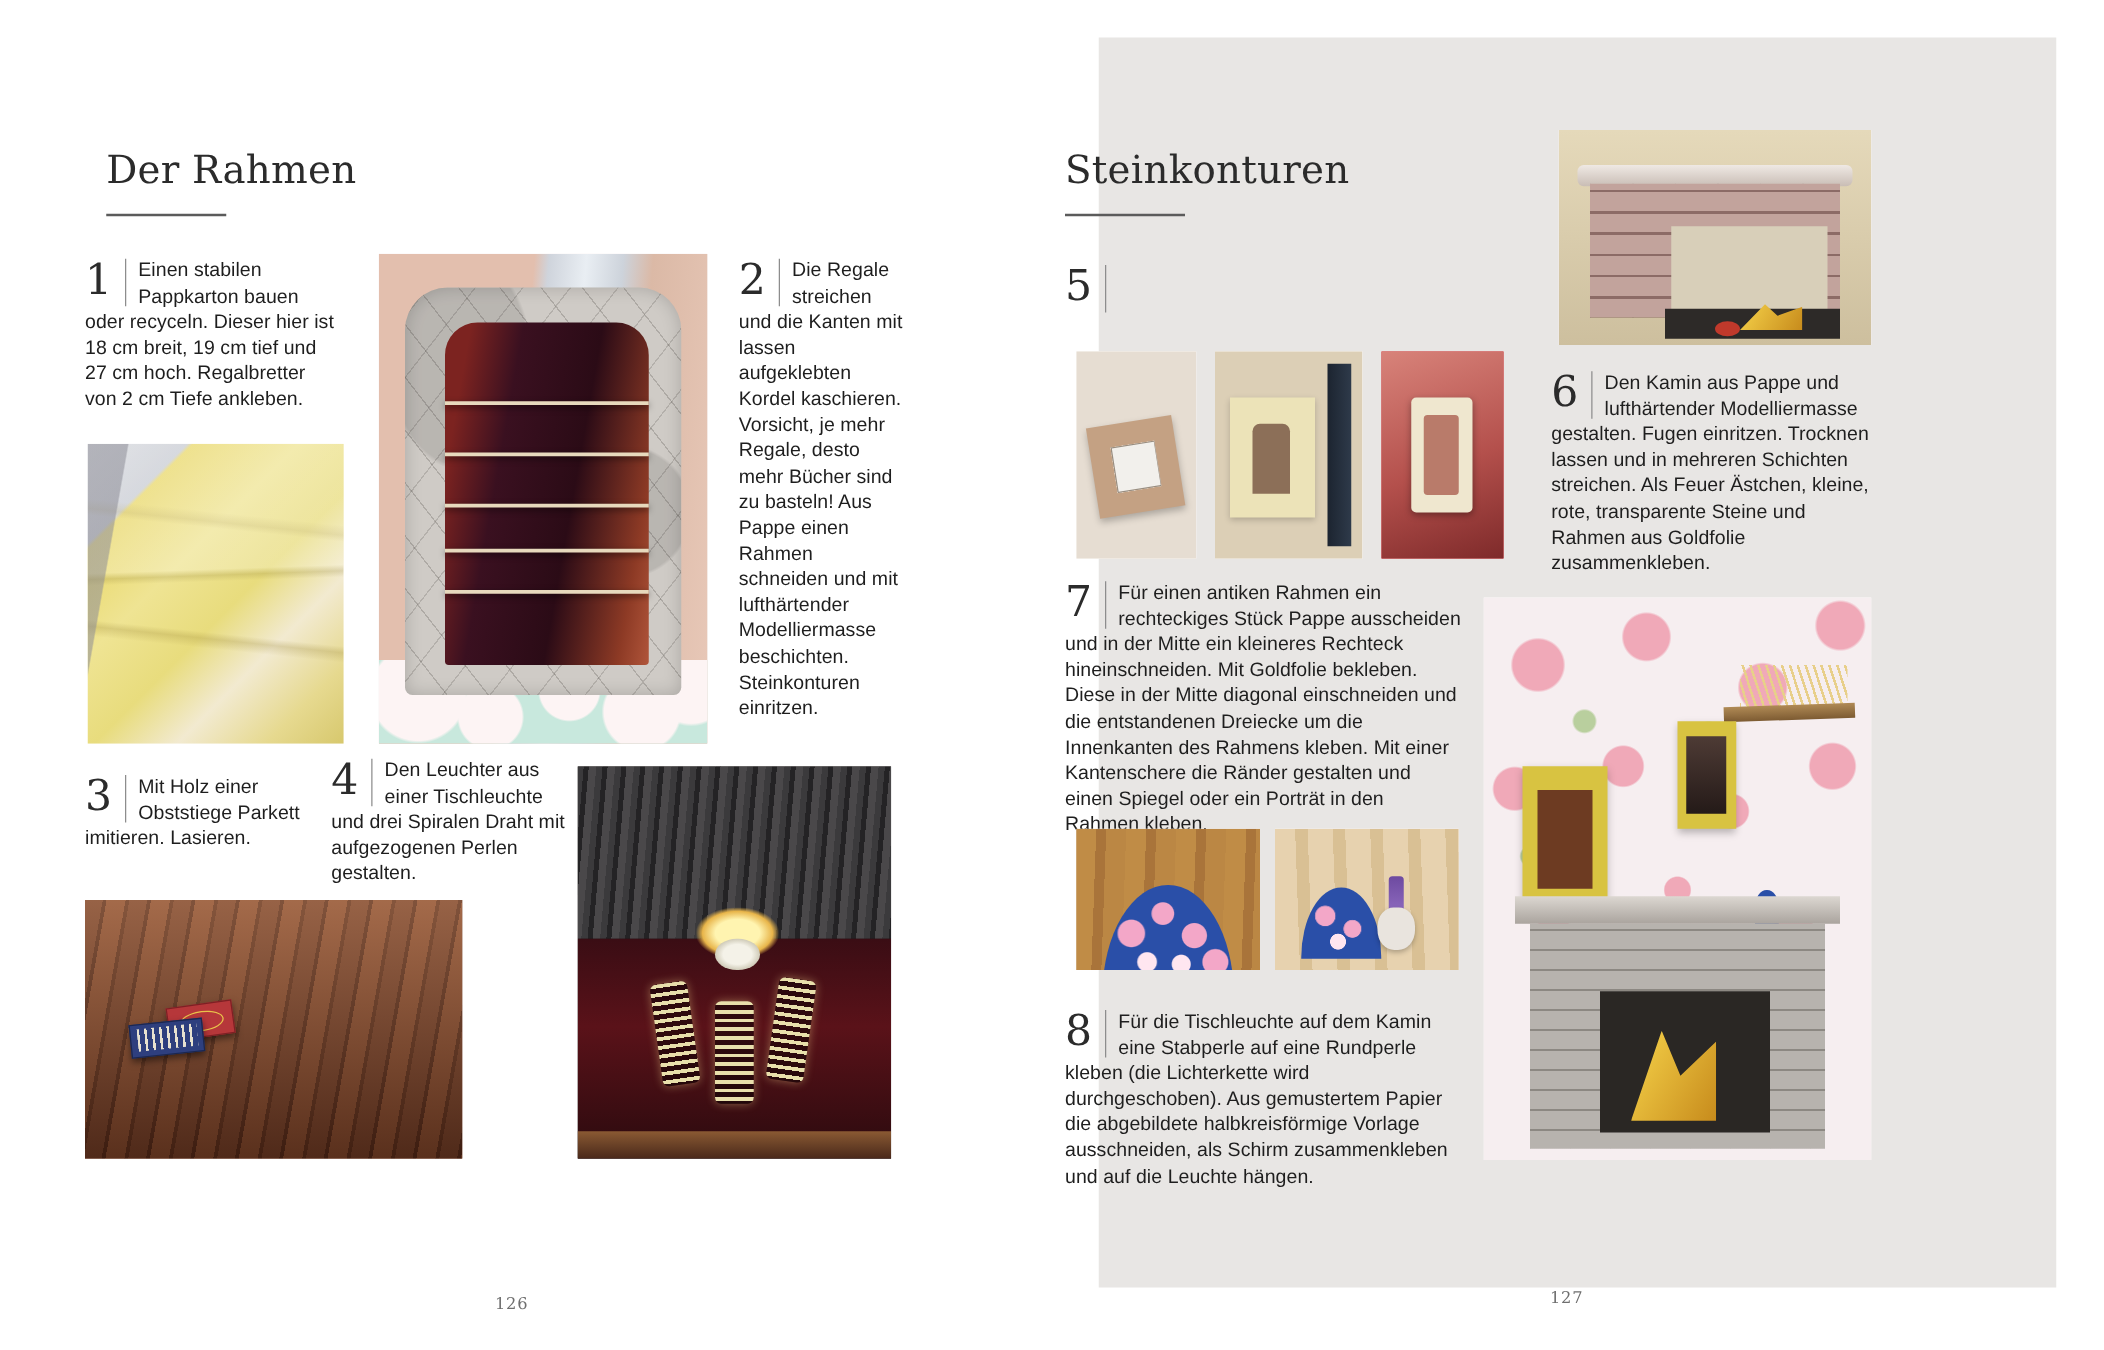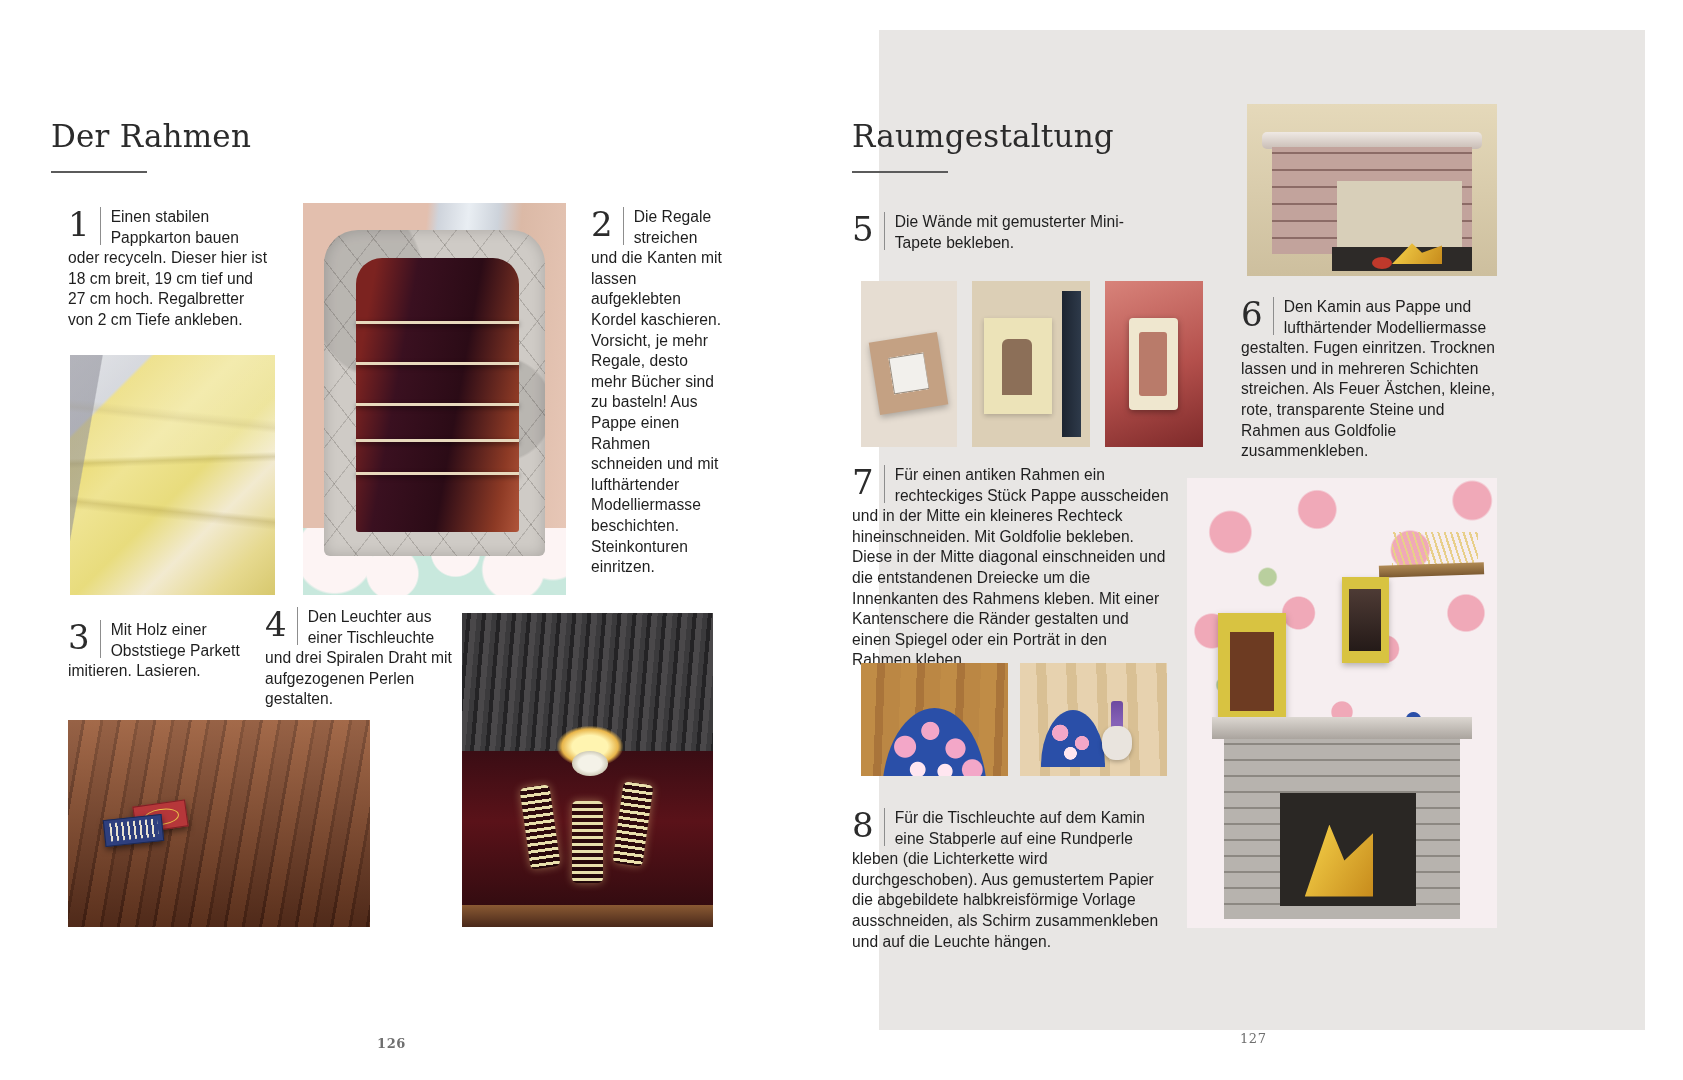--- a/index.html
+++ b/index.html
@@ -270,21 +270,21 @@
     font-size:13px;color:#6f6f6f;letter-spacing:.6px;
   }
 </style>
 </head>
 <body>
 
 <div class="spread">
 
   <div class="page page-left">
 
-    <div class="head-wrap" style="left:51px;top:118px;">
+    <div class="head-wrap" style="left:85px;top:118px;">
       <div class="chapter-title">Der Rahmen</div>
       <div class="rule"></div>
     </div>
 
 
     <div class="step" style="left:68px;top:207px;width:205px;">
       <span class="num">1</span>
       <span class="body">Einen stabilen Pappkarton bauen oder recyceln. Dieser hier ist 18 cm breit, 19 cm tief und 27 cm hoch. Regalbretter von 2 cm Tiefe ankleben.</span>
     </div>
 
@@ -336,34 +336,33 @@
         <div class="bot"></div>
         <div class="glow"></div>
         <div class="bead"></div>
         <div class="coil f1"></div>
         <div class="coil f2"></div>
         <div class="coil f3"></div>
         <div class="ledge"></div>
       </div>
     </div>
 
-    <div class="pagenum" style="left:377px;top:1036px;font-weight:bold;">126</div>
+    <div class="pagenum" style="left:396px;top:1036px;">126</div>
   </div>
 
   <div class="page page-right">
     <div class="right-panel"></div>
 
     <div class="head-wrap" style="left:32px;top:118px;">
-      <div class="chapter-title">Raumgestaltung</div>
+      <div class="chapter-title">Steinkonturen</div>
       <div class="rule"></div>
     </div>
 
     <div class="step" style="left:32px;top:212px;width:300px;">
       <span class="num">5</span>
-      <span class="body">Die Wände mit gemusterter Mini-Tapete bekleben.</span>
     </div>
 
     <div class="photo" style="left:41px;top:281px;width:96px;height:166px;padding:7px;">
       <div class="inner ph-a">
           <div class="t"></div>
         </div>
     </div>
     <div class="photo" style="left:152px;top:281px;width:118px;height:166px;padding:7px;">
       <div class="inner ph-b">
         <div class="card"></div>

